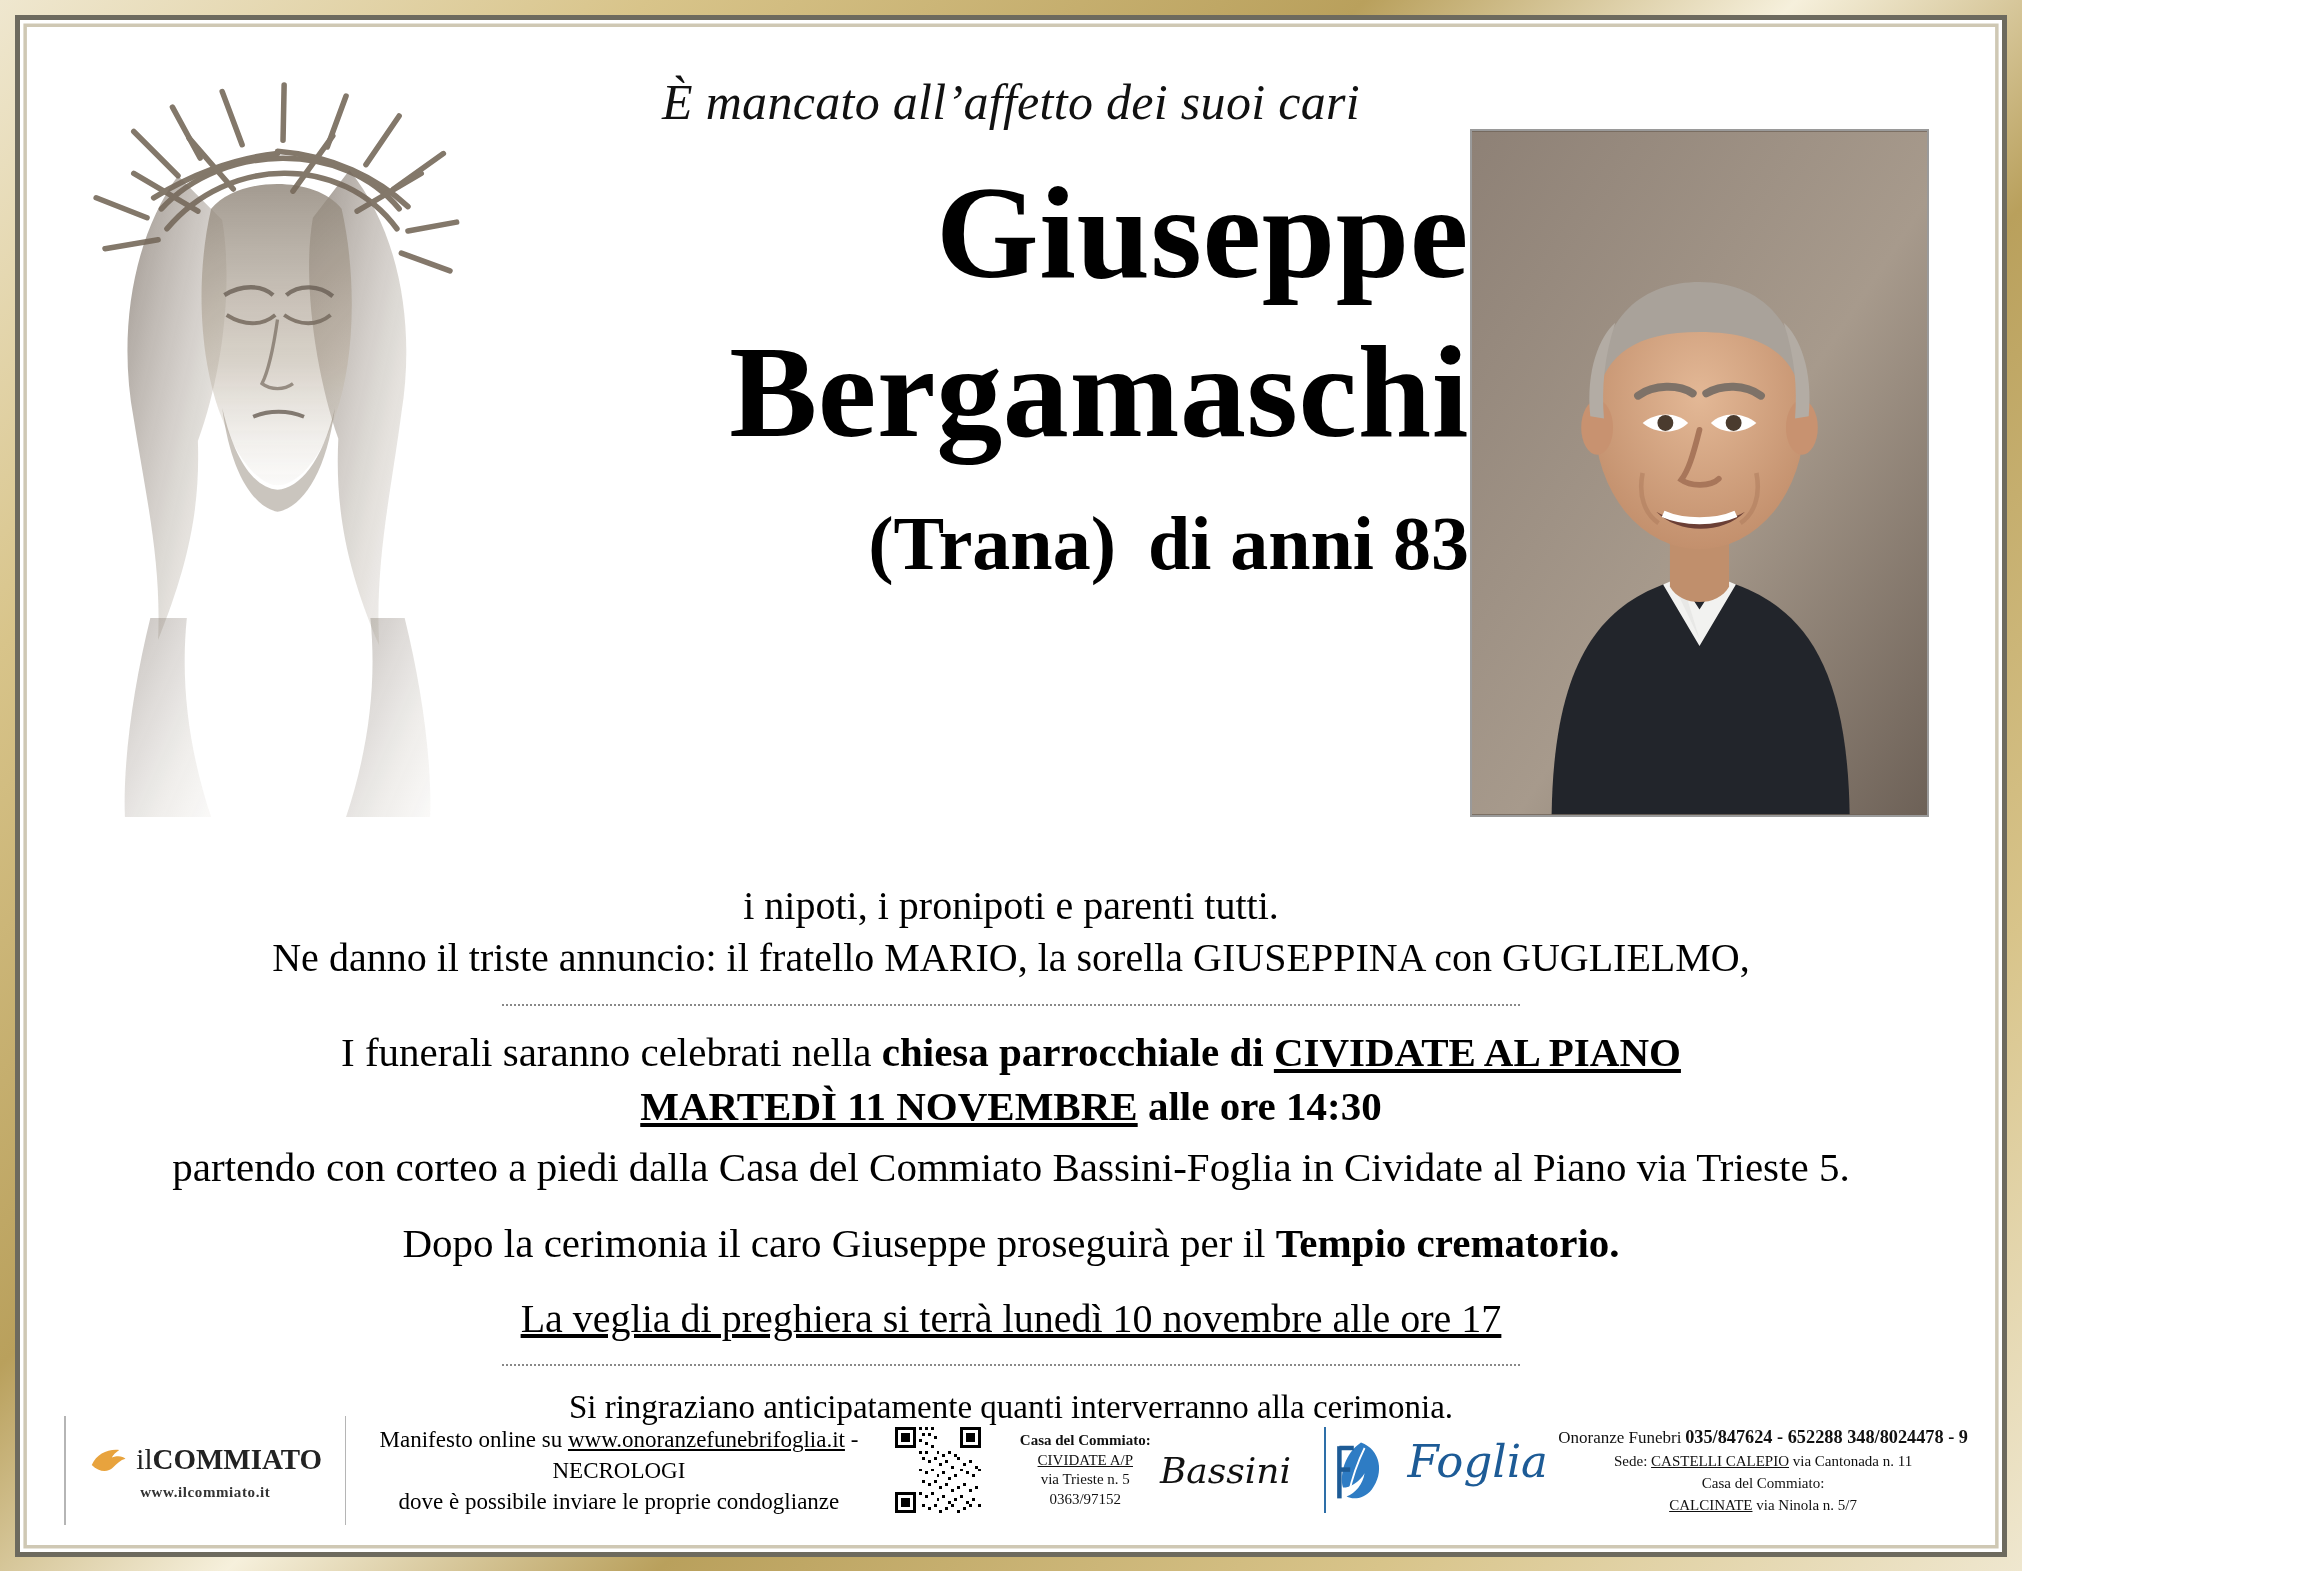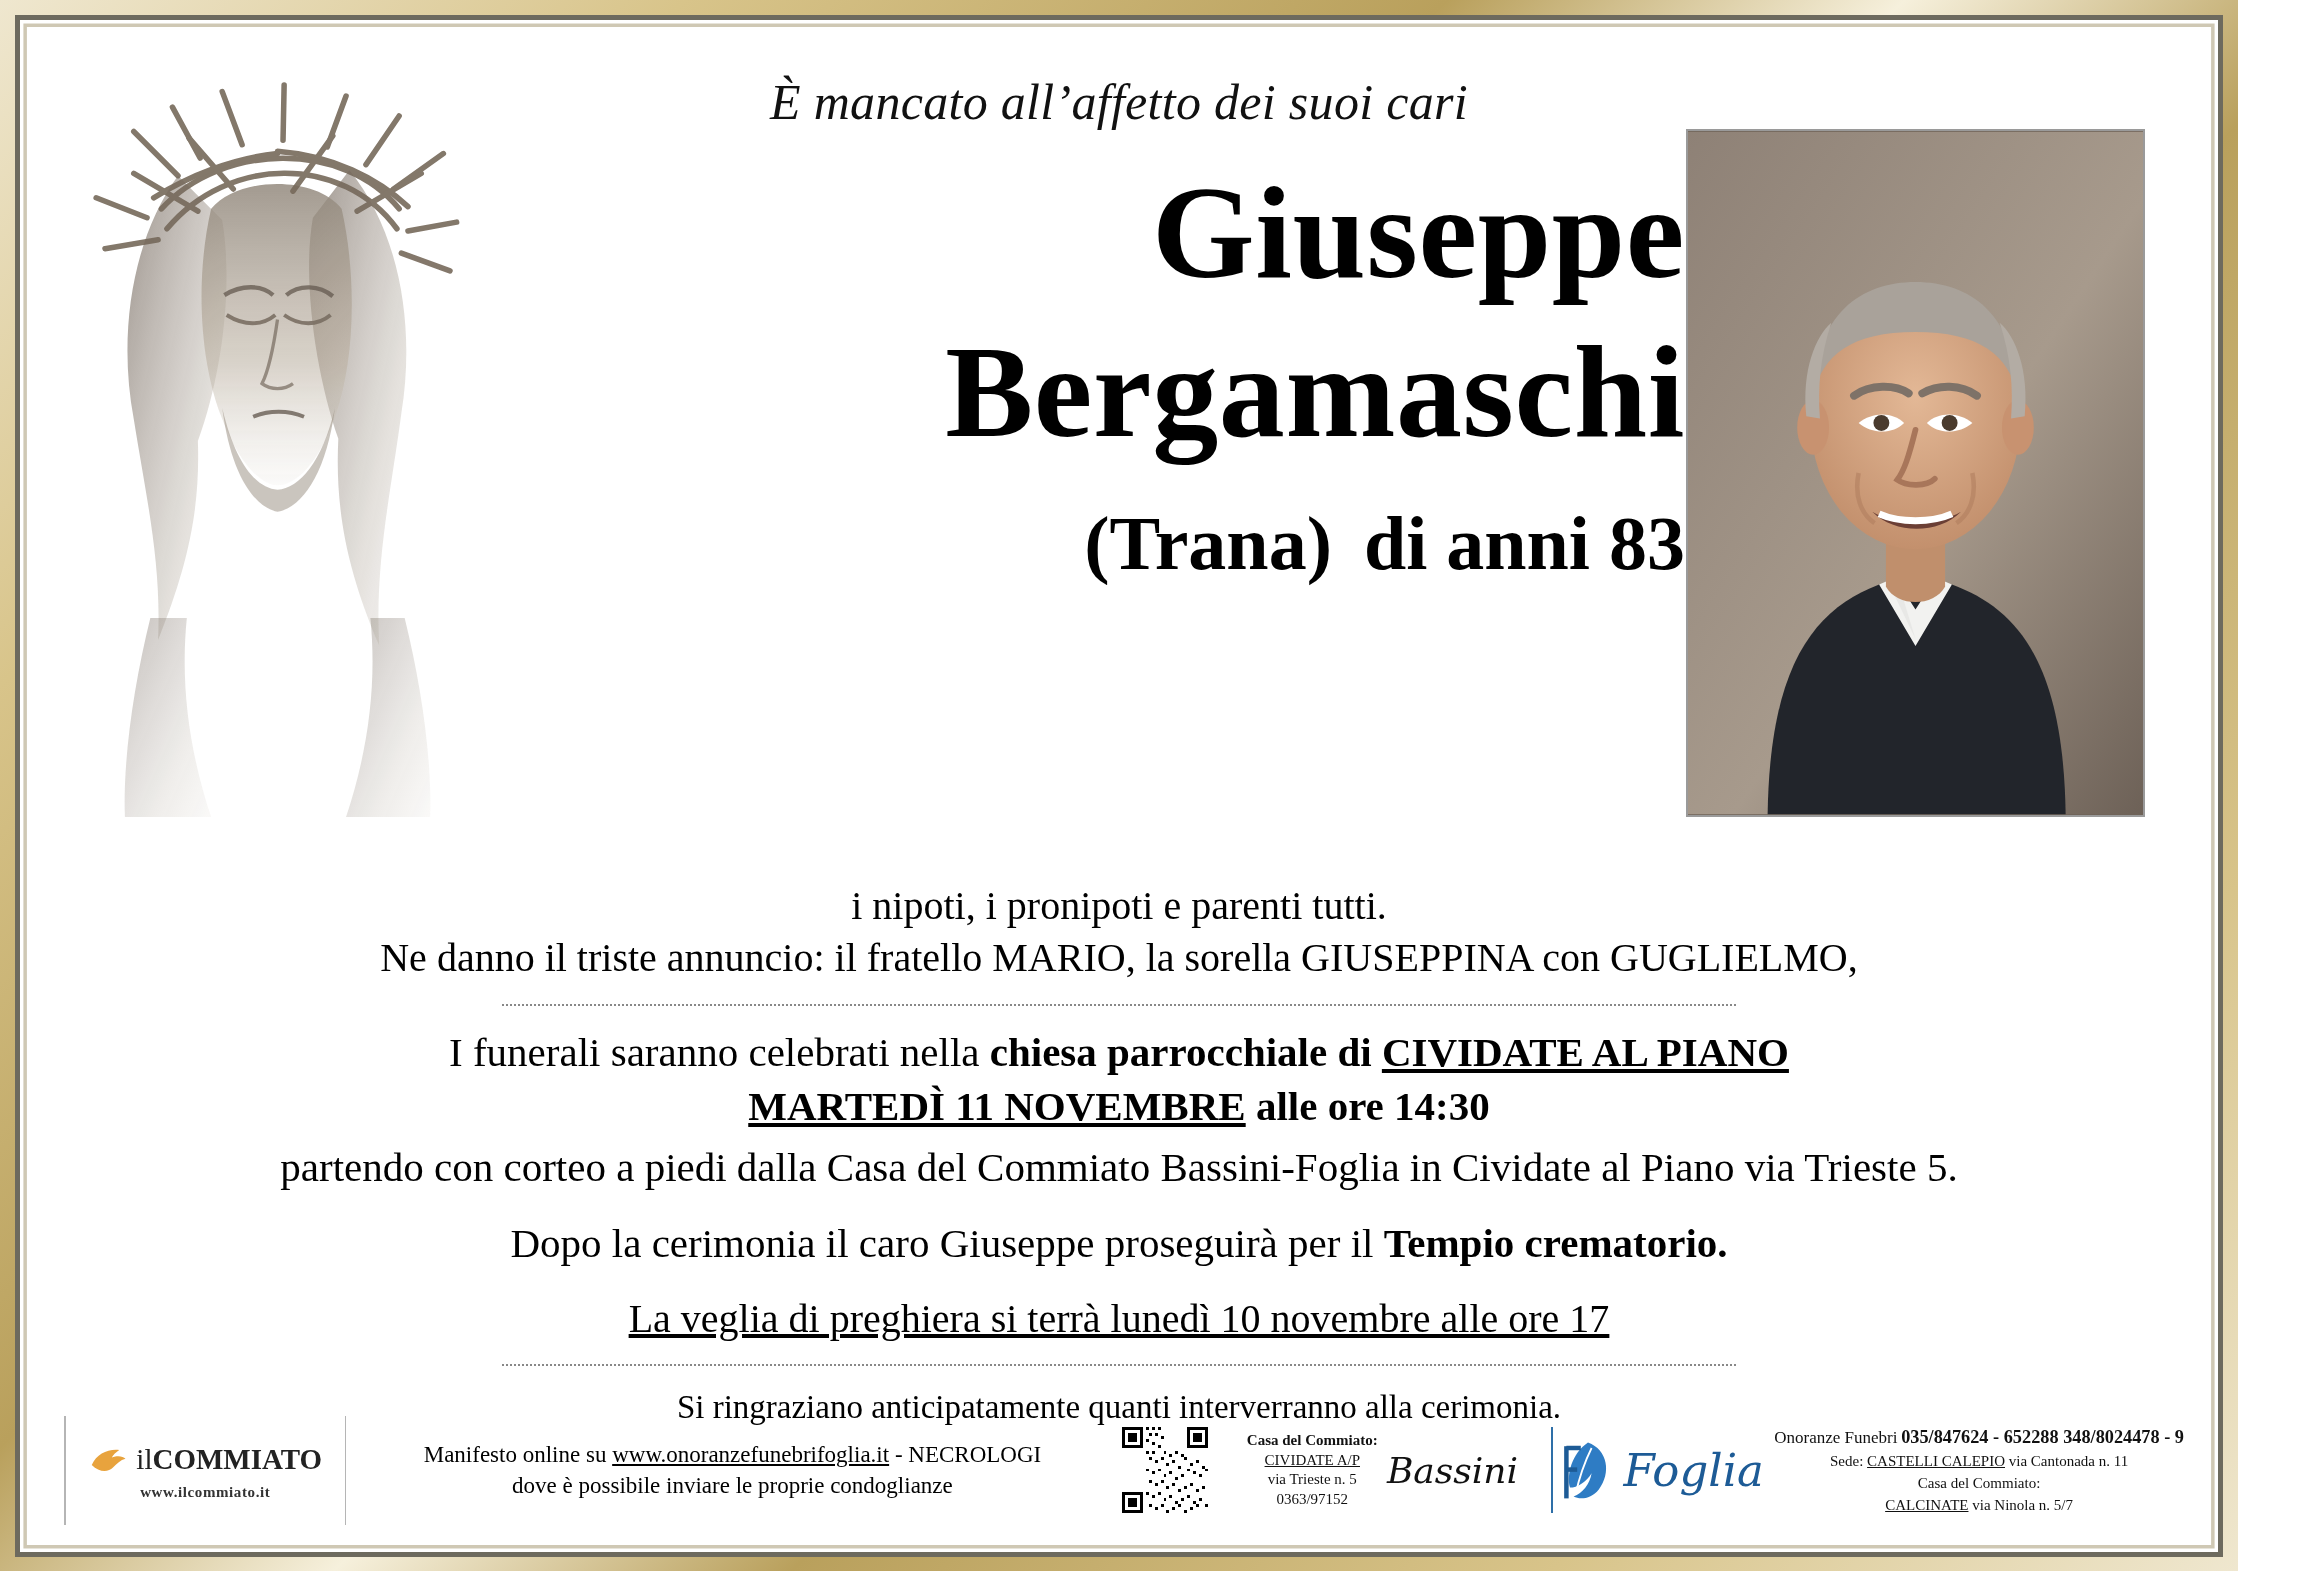--- a/index.html
+++ b/index.html
@@ -10,21 +10,21 @@
   body {
     width: 2319px;
     height: 1572px;
     font-family: "Liberation Serif", serif;
     overflow: hidden;
   }
 
   
   .poster {
     position: relative;
-    width: 2238px;
+    width: 2022px;
     height: 1572px;
     box-sizing: border-box;
     background: linear-gradient(135deg, #efe7cf 0%, #d8c48a 18%, #b9a05c 38%, #f6f0dc 50%, #b9a05c 62%, #d8c48a 82%, #efe7cf 100%);
     padding: 15px;
   }
   .frame-inner {
     position: relative;
     width: 100%;
     height: 100%;
     box-sizing: border-box;
@@ -246,22 +246,22 @@
     color: #111;
   }
   .vline {
     width: 1.7px;
     height: 86px;
     background: #2e6fa8;
     margin: 0 8px;
   }
   .foglia {
     display: flex;
-    align-items: center;
-    gap: 9px;
+    align-items: flex-start;
+    gap: 20px;
   }
   .foglia .leafmark { width: 54px; height: 63px; }
   .foglia .fname {
     font-family: "DejaVu Serif", serif;
     font-style: italic;
     font-size: 45px;
     color: #1d5b96;
     line-height: 1;
   }
   .foglia-right {

